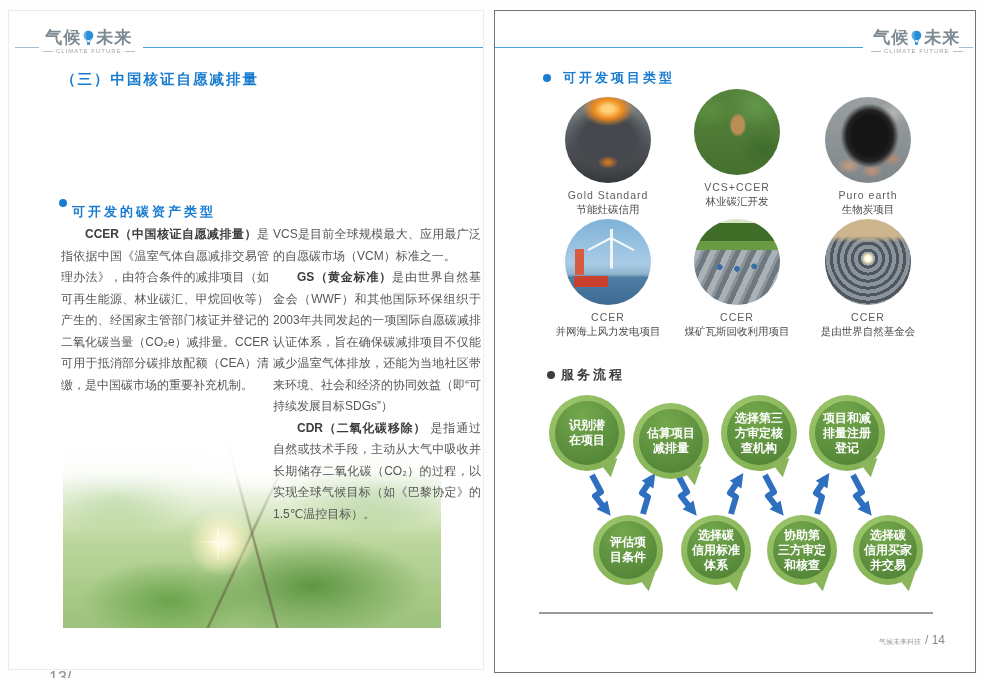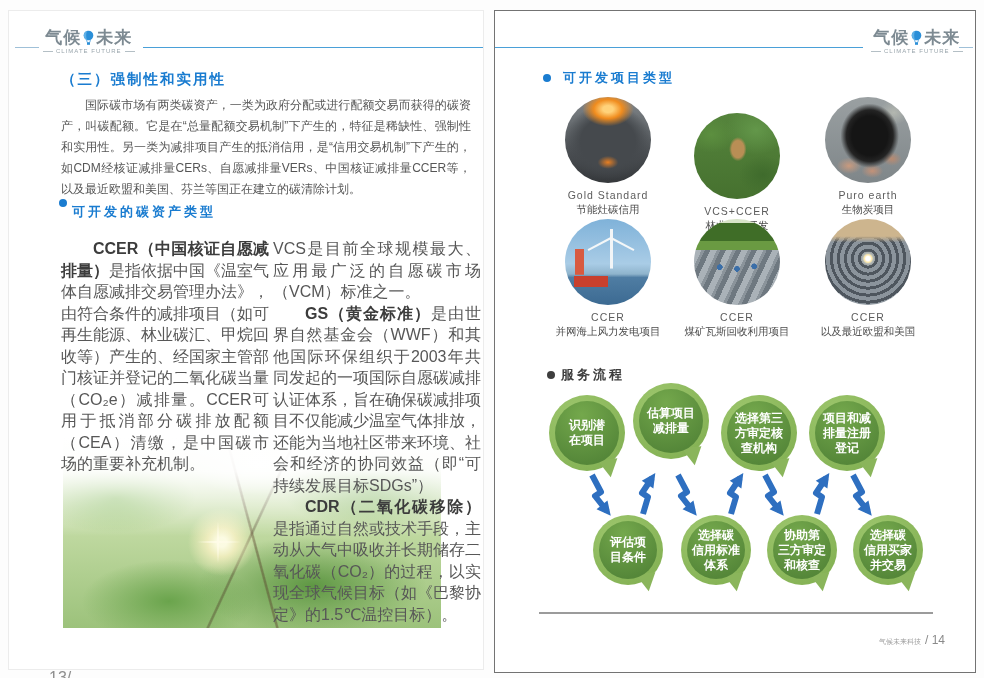--- a/index.html
+++ b/index.html
@@ -17,21 +17,21 @@
   .logo-en{display:flex;align-items:center;gap:3px;margin-top:2px;font-size:6px;letter-spacing:1px;color:#9aa6ad;}
   .logo-en .mini-dash{width:10px;height:1px;background:#b4bfc5;}
 
   
   .lp-title{position:absolute;left:52px;top:59px;font-size:14.5px;font-weight:700;color:#1a7cd0;letter-spacing:2px;}
   .lp-intro{position:absolute;left:52px;top:84px;width:410px;font-size:12px;line-height:21px;
             color:#565656;text-align:justify;text-indent:2em;}
   .sec-head{position:absolute;display:flex;align-items:flex-start;color:#1a7cd0;font-weight:700;}
   .sec-head .dot{width:8px;height:8px;border-radius:50%;background:#1a7cd0;margin:-4px 5px 0 0;flex:none;}
   .sec-head .txt{font-size:13px;letter-spacing:3px;}
-  .lp-col{position:absolute;top:227px;width:208px;font-size:16px;line-height:21.5px;
+  .lp-col{position:absolute;top:213px;width:208px;font-size:12px;line-height:21.5px;
           color:#575757;text-align:justify;}
   .lp-col p{margin:0;}
   .lp-col p.ind{text-indent:2em;}
   .lp-col b{color:#3c3c3c;}
   .lp-photo{position:absolute;left:54px;top:426px;width:378px;height:191px;z-index:0;
     background:
       linear-gradient(180deg,#ffffff 0%,rgba(255,255,255,.92) 18%,rgba(255,255,255,.55) 32%,rgba(255,255,255,0) 52%),
       radial-gradient(circle at 42% 55%, rgba(255,253,230,.95) 0 2%, rgba(255,244,200,.75) 6%, rgba(255,255,255,0) 14%),
       linear-gradient(75deg, transparent 49.5%, rgba(88,66,44,.45) 49.8%, rgba(88,66,44,.45) 50.1%, transparent 50.4%),
       linear-gradient(115deg, transparent 49.6%, rgba(78,60,40,.4) 49.9%, rgba(78,60,40,.4) 50.2%, transparent 50.5%),
@@ -143,23 +143,22 @@
         <span>未来</span>
       </div>
       <div class="logo-en">
         <span class="mini-dash"></span>
         <span>CLIMATE FUTURE</span>
         <span class="mini-dash"></span>
       </div>
     </div>
     <span class="hline" style="left:134px;right:0;"></span>
 
-    <div class="lp-title">（三）强制性和实用性</div>
-
-    <div class="lp-intro">国际碳市场有两类碳资产，一类为政府分配或进行配额交易而获得的碳资产，叫碳配额。它是在“总量配额交易机制”下产生的，特征是稀缺性、强制性和实用性。另一类为减排项目产生的抵消信用，是“信用交易机制”下产生的，如CDM经核证减排量CERs、自愿减排量VERs、中国核证减排量CCER等，以及最近欧盟和美国、芬兰等国正在建立的碳清除计划。</div>
+    <div class="lp-title">（三）中国核证自愿减排量</div>
+
 
     <div class="sec-head" style="left:50px;top:192px;">
       <span class="dot"></span>
       <span class="txt">可开发的碳资产类型</span>
     </div>
 
     <div class="lp-photo"></div>
 
     <div class="lp-col" style="left:52px;">
       <p class="ind"><b>CCER（中国核证自愿减排量）</b><span>是指依据中国《温室气体自愿减排交易管理办法》，由符合条件的减排项目（如可再生能源、林业碳汇、甲烷回收等）产生的、经国家主管部门核证并登记的二氧化碳当量（CO₂e）减排量。CCER可用于抵消部分碳排放配额（CEA）清缴，是中国碳市场的重要补充机制。</span></p>
@@ -202,21 +201,21 @@
     <div class="rp-head blue" style="left:48px;top:58px;">
       <span class="dot"></span>
       <span class="txt">可开发项目类型</span>
     </div>
 
     <div class="proj" style="left:47px;top:86px;">
       <div class="proj-circle ph-cookstove"></div>
       <div class="proj-en">Gold Standard</div>
       <div class="proj-zh">节能灶碳信用</div>
     </div>
-    <div class="proj" style="left:176px;top:102px;text-align:center;">
+    <div class="proj" style="left:176px;top:78px;text-align:center;">
       <div class="proj-circle ph-forest"></div>
       <div class="proj-en">VCS+CCER</div>
       <div class="proj-zh">林业碳汇开发</div>
     </div>
     <div class="proj" style="left:307px;top:86px;">
       <div class="proj-circle ph-biochar"></div>
       <div class="proj-en">Puro earth</div>
       <div class="proj-zh">生物炭项目</div>
     </div>
 
@@ -226,21 +225,21 @@
       <div class="proj-zh">并网海上风力发电项目</div>
     </div>
     <div class="proj" style="left:176px;top:208px;">
       <div class="proj-circle ph-gas"></div>
       <div class="proj-en">CCER</div>
       <div class="proj-zh">煤矿瓦斯回收利用项目</div>
     </div>
     <div class="proj" style="left:307px;top:208px;">
       <div class="proj-circle ph-solar"></div>
       <div class="proj-en">CCER</div>
-      <div class="proj-zh">以及最近欧盟和美国</div>
+      <div class="proj-zh">是由世界自然基金会</div>
     </div>
 
     <div class="rp-head dark" style="left:52px;top:355px;">
       <span class="dot"></span>
       <span class="txt">服务流程</span>
     </div>
 
     <svg class="flow-arrows" width="480" height="661" viewBox="0 0 480 661">
       <defs>
         <marker id="ah" markerUnits="userSpaceOnUse" markerWidth="16" markerHeight="16" refX="9" refY="8" orient="auto">
@@ -257,21 +256,21 @@
         <polyline points="358,464 367,481 361,485 373,500" marker-end="url(#ah)"></polyline>
       </g>
     </svg>
 
     <div class="fnode big" style="left:54px;top:384px;">
       <div class="core">
           <span class="lbl">识别潜
 在项目</span>
         </div>
     </div>
-    <div class="fnode big" style="left:138px;top:372px;">
+    <div class="fnode big" style="left:138px;top:392px;">
       <div class="core">
           <span class="lbl">估算项目
 减排量</span>
         </div>
     </div>
     <div class="fnode big" style="left:226px;top:384px;">
       <div class="core">
           <span class="lbl">选择第三
 方审定核
 查机构</span>

